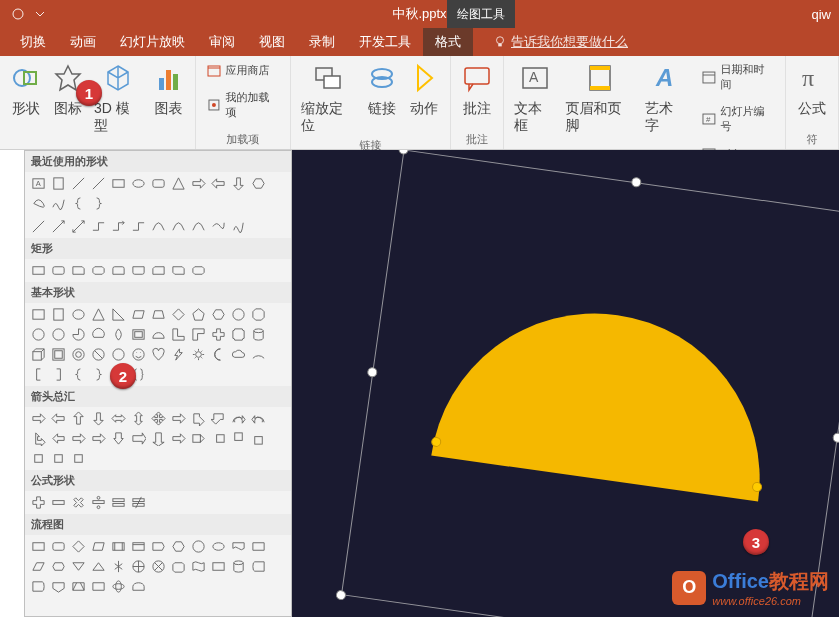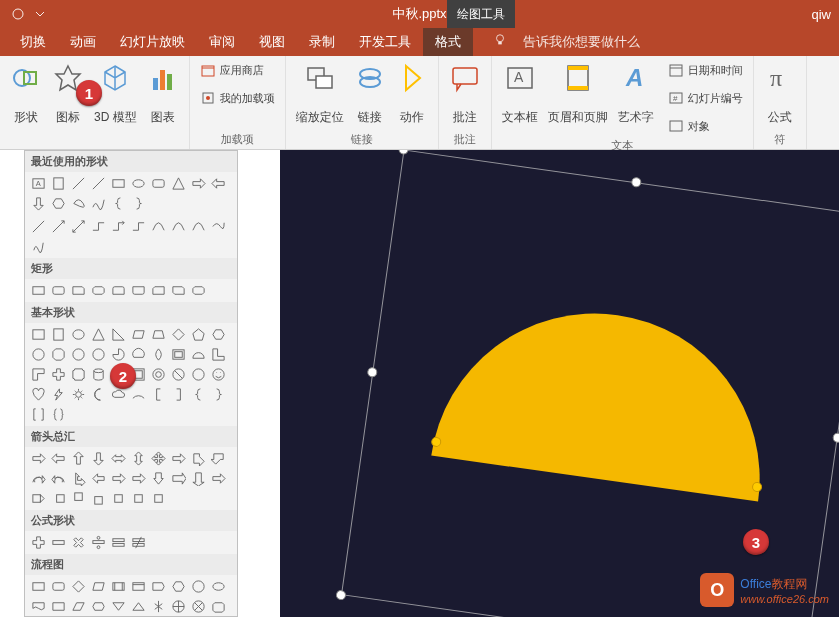--- a/index.html
+++ b/index.html
@@ -8,58 +8,58 @@
     .titlebar { background: #b7472a; height: 28px; display: flex; align-items: center; color: #fff; position: relative; }
     .titlebar-left { display: flex; align-items: center; gap: 6px; padding-left: 10px; }
     .qat-icon { width: 16px; height: 16px; display: flex; align-items: center; justify-content: center; opacity: 0.9; }
     .title-filename { position: absolute; left: 50%; transform: translateX(-50%); font-size: 13px; }
     .drawing-tools-tab { position: absolute; right: 324px; background: #404040; height: 28px; padding: 0 10px; display: flex; align-items: center; font-size: 12px; }
     .title-right { position: absolute; right: 8px; font-size: 13px; }
     
     .menubar { background: #b7472a; height: 28px; display: flex; align-items: center; padding-left: 8px; color: #fff; font-size: 13px; }
     .menu-tab { padding: 0 12px; height: 28px; display: flex; align-items: center; cursor: pointer; }
     .menu-tab.active { background: #6b3a2a; }
-    .tell-me { margin-left: 20px; opacity: 0.85; display: flex; gap: 16px; }
+    .tell-me { margin-left: 20px; opacity: 0.85; display: flex; align-items: center; gap: 4px; text-decoration: underline; }
     .bulb { width: 14px; height: 14px; }
     
     .ribbon { background: #f3f3f3; height: 94px; border-bottom: 1px solid #d0d0d0; display: flex; position: relative; }
     .ribbon-group { border-right: 1px solid #e0e0e0; padding: 4px 6px 2px; display: flex; flex-direction: column; justify-content: space-between; }
     .ribbon-group-label { font-size: 11px; color: #666; text-align: center; padding-top: 2px; }
     .ribbon-items { display: flex; gap: 2px; align-items: flex-start; }
     .ribbon-btn { display: flex; flex-direction: column; align-items: center; padding: 2px 4px; cursor: pointer; min-width: 40px; }
     .ribbon-btn-icon { width: 32px; height: 32px; display: flex; align-items: center; justify-content: center; }
-    .ribbon-btn-label { font-size: 12px; color: #444; text-align: center; margin-top: 16px; line-height: 1.2; }
+    .ribbon-btn-label { font-size: 14px; color: #444; margin-top: 6px; line-height: 1.2; }
     .ribbon-small-btn { display: flex; align-items: center; gap: 4px; padding: 2px 4px; cursor: pointer; font-size: 11px; color: #444; }
     .ribbon-small-icon { width: 16px; height: 16px; }
     .ribbon-col { display: flex; flex-direction: column; gap: 8px; }
     
     .callout-1 { position: absolute; left: 76px; top: 80px; width: 26px; height: 26px; border-radius: 50%; background: #d63838; color: #fff; font-weight: bold; display: flex; align-items: center; justify-content: center; font-size: 15px; z-index: 100; box-shadow: inset 0 -2px 3px rgba(0,0,0,0.3), 0 1px 2px rgba(0,0,0,0.4); }
     .callout-2 { position: absolute; left: 110px; top: 363px; width: 26px; height: 26px; border-radius: 50%; background: #d63838; color: #fff; font-weight: bold; display: flex; align-items: center; justify-content: center; font-size: 15px; z-index: 100; box-shadow: inset 0 -2px 3px rgba(0,0,0,0.3), 0 1px 2px rgba(0,0,0,0.4); }
     .callout-3 { position: absolute; right: 70px; bottom: 62px; width: 26px; height: 26px; border-radius: 50%; background: #d63838; color: #fff; font-weight: bold; display: flex; align-items: center; justify-content: center; font-size: 15px; z-index: 100; box-shadow: inset 0 -2px 3px rgba(0,0,0,0.3), 0 1px 2px rgba(0,0,0,0.4); }
     
-    .shapes-panel { position: absolute; left: 24px; top: 150px; width: 214px; height: 467px; background: #f3f3f3; border: 1px solid #c0c0c0; z-index: 50; overflow-y: auto; }
+    .shapes-panel { position: absolute; left: 24px; top: 150px; width: 268px; height: 467px; background: #f3f3f3; border: 1px solid #c0c0c0; z-index: 50; overflow-y: auto; }
     .shapes-panel::-webkit-scrollbar { width: 14px; }
     .shapes-panel::-webkit-scrollbar-track { background: #e8e8e8; }
     .shapes-panel::-webkit-scrollbar-thumb { background: #c0c0c0; }
     .shapes-category { padding: 3px 6px; background: #ebebeb; color: #555; font-size: 11px; font-weight: bold; }
     .shapes-row { display: flex; flex-wrap: wrap; padding: 2px 4px; gap: 1px; }
     .shape-cell { width: 19px; height: 19px; display: flex; align-items: center; justify-content: center; cursor: pointer; }
     .shape-cell svg { width: 15px; height: 15px; }
     
     .canvas-area { position: absolute; left: 280px; top: 150px; right: 0; bottom: 0; background: #1a1a30; overflow: hidden; }
     .selection-box { position: absolute; left: 90px; top: 30px; width: 470px; height: 450px; transform: rotate(8deg); transform-origin: center; }
     .sel-frame { position: absolute; left: 0; top: 0; right: 0; bottom: 0; border: 1px solid rgba(200,200,200,0.7); }
     .half-circle { position: absolute; left: 50%; top: 50%; transform: translate(-50%,-55%); width: 330px; height: 165px; background: #f5b800; border-top-left-radius: 165px; border-top-right-radius: 165px; }
     .handle { position: absolute; width: 10px; height: 10px; background: #fff; border: 1px solid #888; border-radius: 50%; }
     .handle.yellow { background: #ffcc00; border-color: #cc9900; }
     
     .watermark { position: absolute; right: 10px; bottom: 10px; display: flex; align-items: center; gap: 6px; z-index: 200; }
     .wm-icon { width: 34px; height: 34px; background: #d85a2c; border-radius: 6px; display: flex; align-items: center; justify-content: center; color: #fff; font-weight: bold; font-size: 18px; }
     .wm-text { display: flex; flex-direction: column; }
-    .wm-brand { font-size: 12px; font-weight: normal; }
+    .wm-brand { font-size: 20px; font-weight: bold; }
     .wm-brand .blue { color: #3b7dd8; }
     .wm-brand .orange { color: #d85a2c; }
     .wm-url { font-size: 11px; color: #d85a2c; font-style: italic; }
     
     .shape-outline { stroke: #666; stroke-width: 1; fill: none; }
   </style>
 </head>
 <body>
 
 <div class="titlebar">

